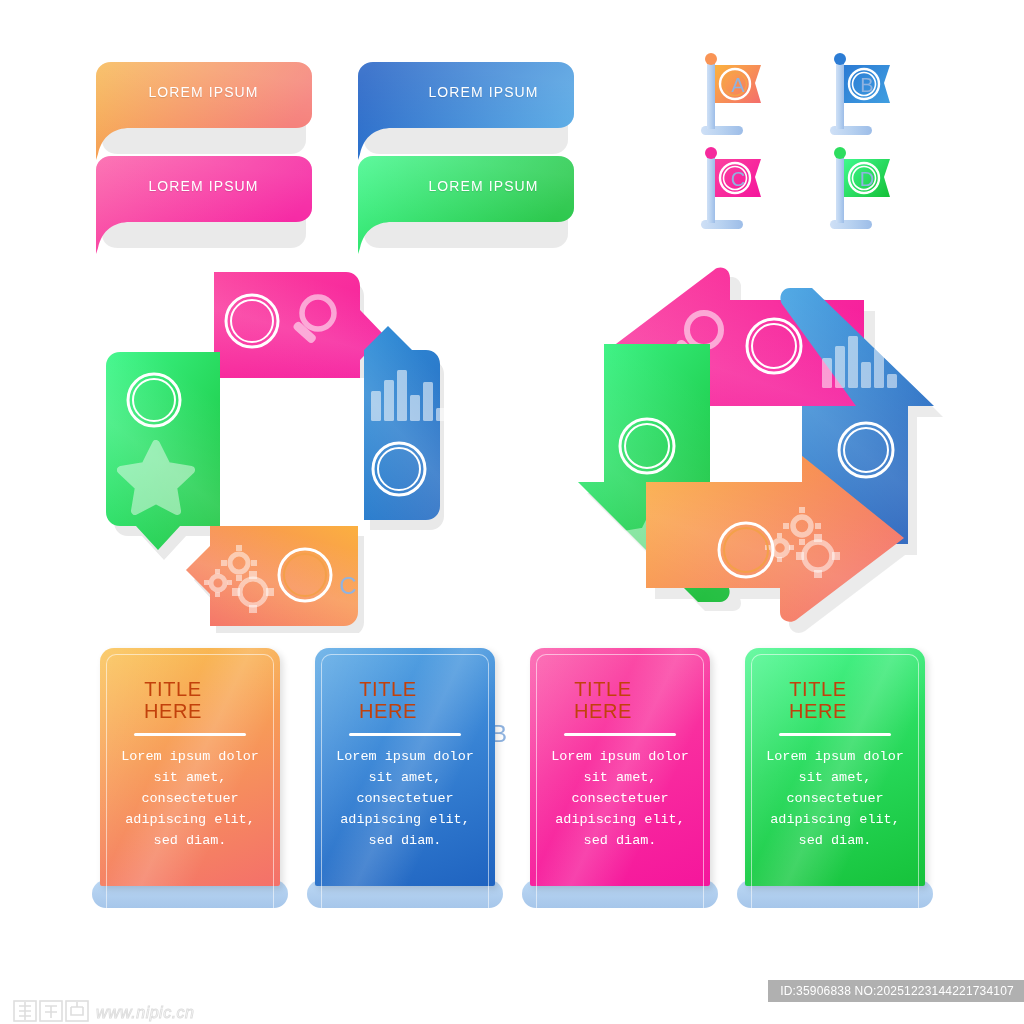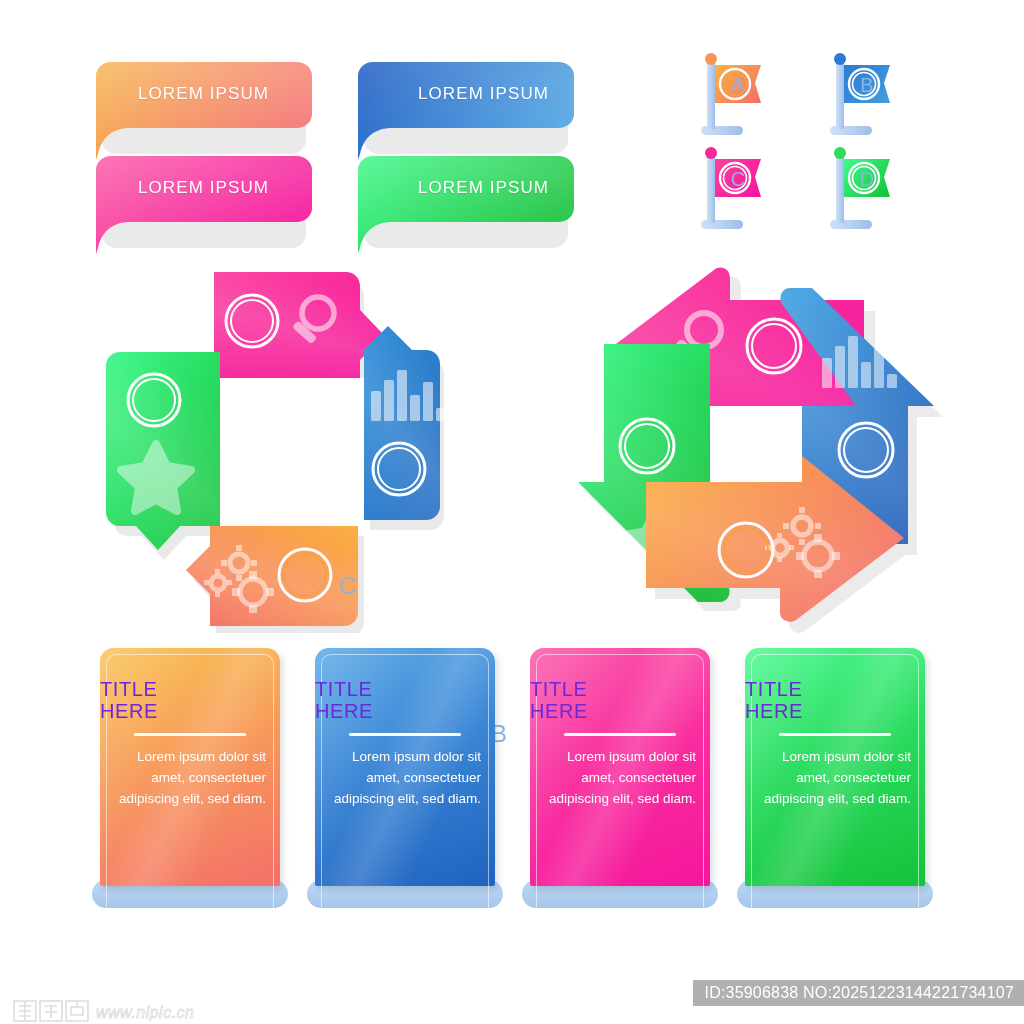--- a/index.html
+++ b/index.html
@@ -11,21 +11,21 @@
     position:relative;
   }
   .stage{position:absolute;left:0;top:0;width:1024px;height:1024px;}
 
   
   .ribbon{position:absolute;width:215px;height:85px;}
   .ribbon svg{position:absolute;left:0;top:0;}
   .ribbon .rlabel{
     position:absolute;left:0;top:22px;width:215px;
     text-align:center;color:#ffffff;
-    font-size:17px;letter-spacing:1.1px;
+    font-size:14px;letter-spacing:1.1px;
     text-shadow:0 1px 1px rgba(0,0,0,.12);
     pointer-events:none;
   }
   #ribbon-0{left:96px;  top:62px;}
   #ribbon-1{left:358px; top:62px;}
   #ribbon-2{left:96px;  top:156px;}
   #ribbon-3{left:358px; top:156px;}
   #ribbon-1 .rlabel,#ribbon-3 .rlabel{left:18px;width:215px;}
 
   
@@ -74,40 +74,40 @@
     pointer-events:none;
   }
   .card-outline{
     position:absolute;left:6px;top:6px;right:6px;bottom:-14px;
     border:1.5px solid rgba(255,255,255,.55);
     border-radius:10px 10px 0 0;
     border-bottom:none;
     pointer-events:none;
   }
   .card-title{
-    position:absolute;left:0;top:30px;width:146px;
-    color:#6d28d9;font-size:20px;line-height:22px;letter-spacing:.6px;
+    position:absolute;left:0;top:30px;width:146px;text-align:center;
+    color:#c2410c;font-size:20px;line-height:22px;letter-spacing:.6px;
   }
   .card-rule{
     position:absolute;left:34px;top:85px;width:112px;height:3px;
     background:#ffffff;border-radius:2px;
   }
   .card-text{
-    position:absolute;left:14px;top:98px;width:152px;text-align:right;
-    color:#ffffff;font-size:13.5px;line-height:21px;
+    position:absolute;left:14px;top:98px;width:152px;text-align:center;
+    color:#ffffff;font-size:13.5px;line-height:21px;font-family:Liberation Mono, monospace;
   }
 
   
   #watermark-logo{
     position:absolute;left:12px;top:986px;height:26px;margin-top:12px;
   }
   #watermark-id{
     position:absolute;right:0px;top:980px;
     background:#b0b0b0;color:#ffffff;
-    font-size:16px;padding:4px 10px 4px 12px;
+    font-size:12px;padding:4px 10px 4px 12px;
     letter-spacing:.2px;white-space:nowrap;
   }
 </style>
 </head>
 <body>
 
 <div class="stage">
 
   <div class="ribbon" id="ribbon-0">
     <svg width="232" height="108" viewBox="0 0 232 108">

